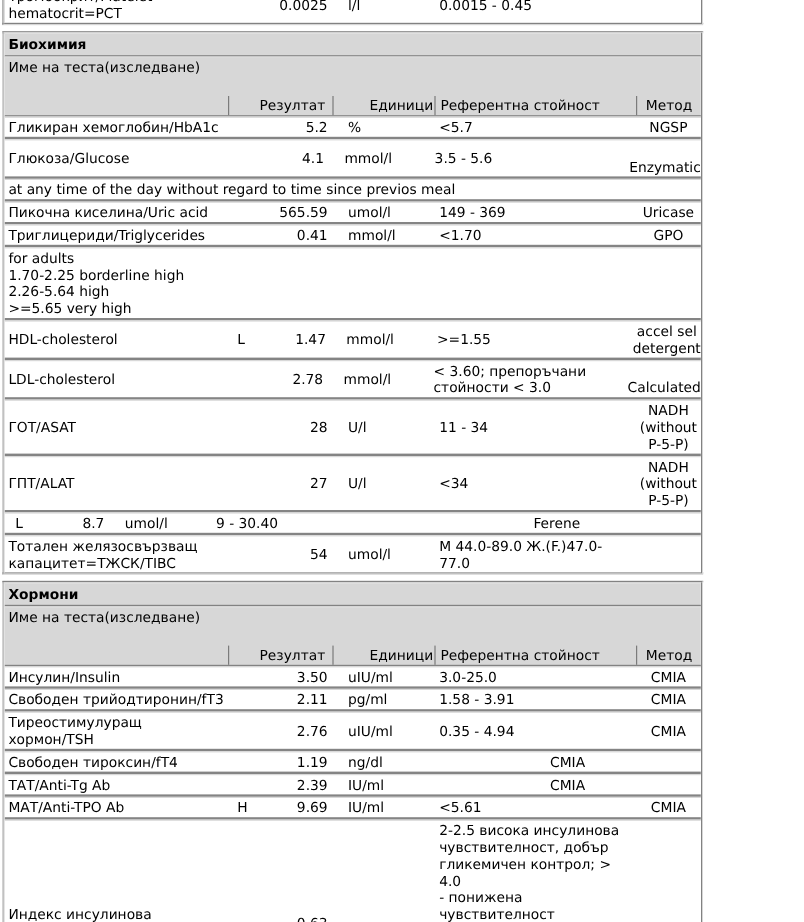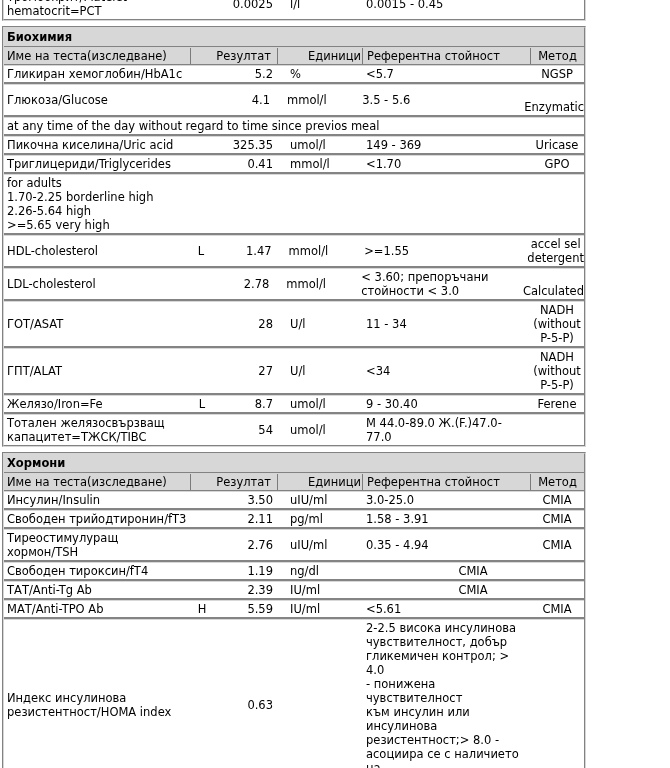--- a/index.html
+++ b/index.html
@@ -23,21 +23,21 @@
   .sec-title {
     background: #d7d7d7;
     font-weight: bold;
     padding: 2px 3px;
     border-bottom: 2px groove #d6d6d6;
   }
 
   
   .hrow { display: flex; background: #d7d7d7; border-bottom: 2px groove #d6d6d6; justify-content: space-between; }
   .hcell { padding: 1px 0; }
-  .hrow > .hcell + .hcell { border-left: 1px solid #7b7b7b; }
+  .hrow > .hcell + .hcell { border-left: 1px solid #7b7b7b; margin-top: 32px; }
   .hc-name   { width: 186px; padding-left: 3px; }
   .hc-result { width: 87px; text-align: right; padding-right: 6px; }
   .hc-units  { width: 85px; padding-left: 30px; }
   .hc-ref    { width: 168px; padding-left: 4px; }
   .hc-method { flex: 1; text-align: center; }
 
   
   .row { display: flex; align-items: center; min-height: 16px; padding: 1px 0; }
   .sec-body .row + .row { border-top: 3px groove #d8d8d8; }
   .cell { white-space: pre-line; }
@@ -94,21 +94,21 @@
             <div class="cell c-ref">3.5 - 5.6</div>
             <div class="cell c-method"><span class="method-text">
 Enzymatic</span></div>
           </div>
           <div class="row">
             <div class="cell c-note">at any time of the day without regard to time since previos meal</div>
           </div>
           <div class="row">
             <div class="cell c-name">Пикочна киселина/Uric acid</div>
             <div class="cell c-flag"></div>
-            <div class="cell c-result">325.35</div>
+            <div class="cell c-result">565.59</div>
             <div class="cell c-units">umol/l</div>
             <div class="cell c-ref">149 - 369</div>
             <div class="cell c-method"><span class="method-text">Uricase</span></div>
           </div>
           <div class="row">
             <div class="cell c-name">Триглицериди/Triglycerides</div>
             <div class="cell c-flag"></div>
             <div class="cell c-result">0.41</div>
             <div class="cell c-units">mmol/l</div>
             <div class="cell c-ref">&lt;1.70</div>
@@ -153,21 +153,20 @@
             <div class="cell c-name">ГПТ/ALAT</div>
             <div class="cell c-flag"></div>
             <div class="cell c-result">27</div>
             <div class="cell c-units">U/l</div>
             <div class="cell c-ref">&lt;34</div>
             <div class="cell c-method"><span class="method-text">NADH
 (without
 P-5-P)</span></div>
           </div>
           <div class="row">
-            <div class="cell c-name">Желязо/Iron=Fe</div>
             <div class="cell c-flag">L</div>
             <div class="cell c-result">8.7</div>
             <div class="cell c-units">umol/l</div>
             <div class="cell c-ref">9 - 30.40</div>
             <div class="cell c-method"><span class="method-text">Ferene</span></div>
           </div>
           <div class="row">
             <div class="cell c-name">Тотален желязосвързващ
 капацитет=ТЖСК/TIBC</div>
             <div class="cell c-flag"></div>
@@ -223,21 +222,21 @@
           <div class="row">
             <div class="cell c-name">ТАТ/Anti-Tg Ab</div>
             <div class="cell c-flag"></div>
             <div class="cell c-result">2.39</div>
             <div class="cell c-units">IU/ml</div>
             <div class="cell c-method"><span class="method-text">CMIA</span></div>
           </div>
           <div class="row">
             <div class="cell c-name">МАТ/Anti-TPO Ab</div>
             <div class="cell c-flag">H</div>
-            <div class="cell c-result">5.59</div>
+            <div class="cell c-result">9.69</div>
             <div class="cell c-units">IU/ml</div>
             <div class="cell c-ref">&lt;5.61</div>
             <div class="cell c-method"><span class="method-text">CMIA</span></div>
           </div>
           <div class="row">
             <div class="cell c-name">Индекс инсулинова
 резистентност/HOMA index</div>
             <div class="cell c-flag"></div>
             <div class="cell c-result">0.63</div>
             <div class="cell c-units"></div>

